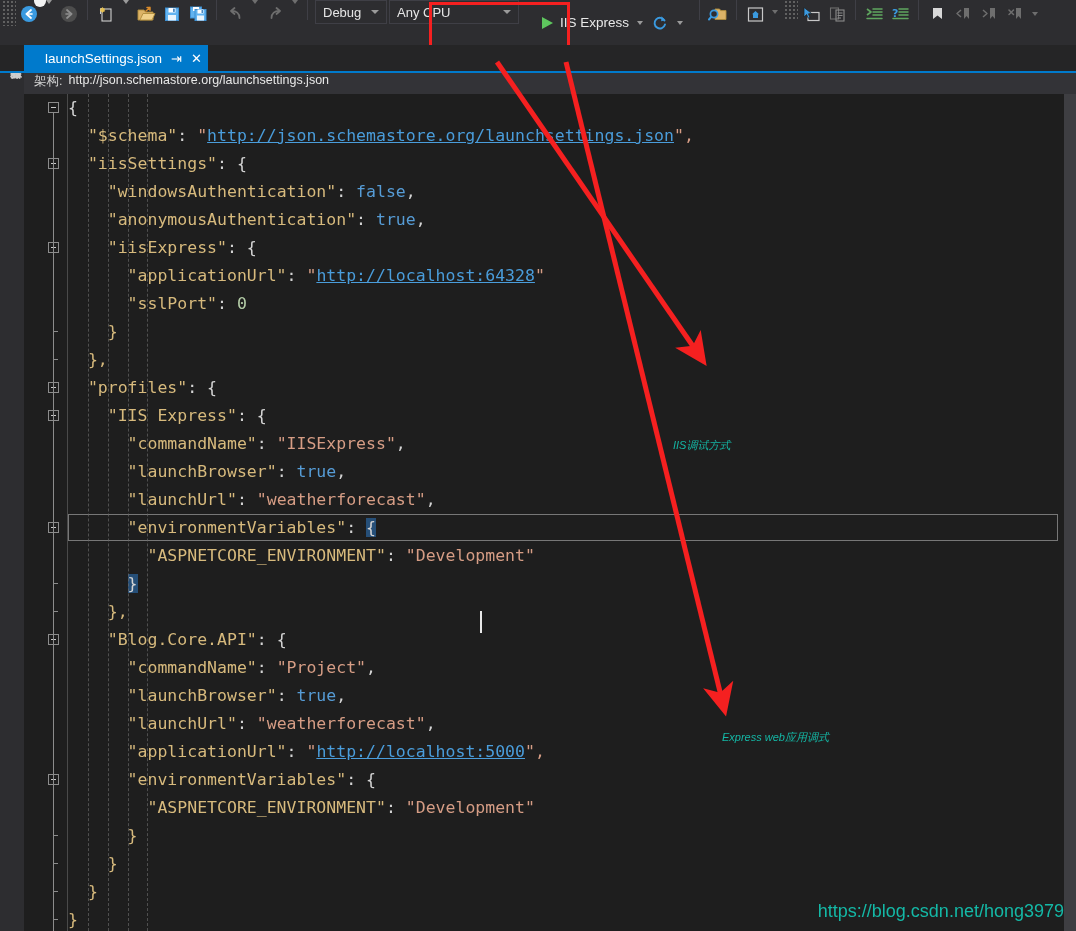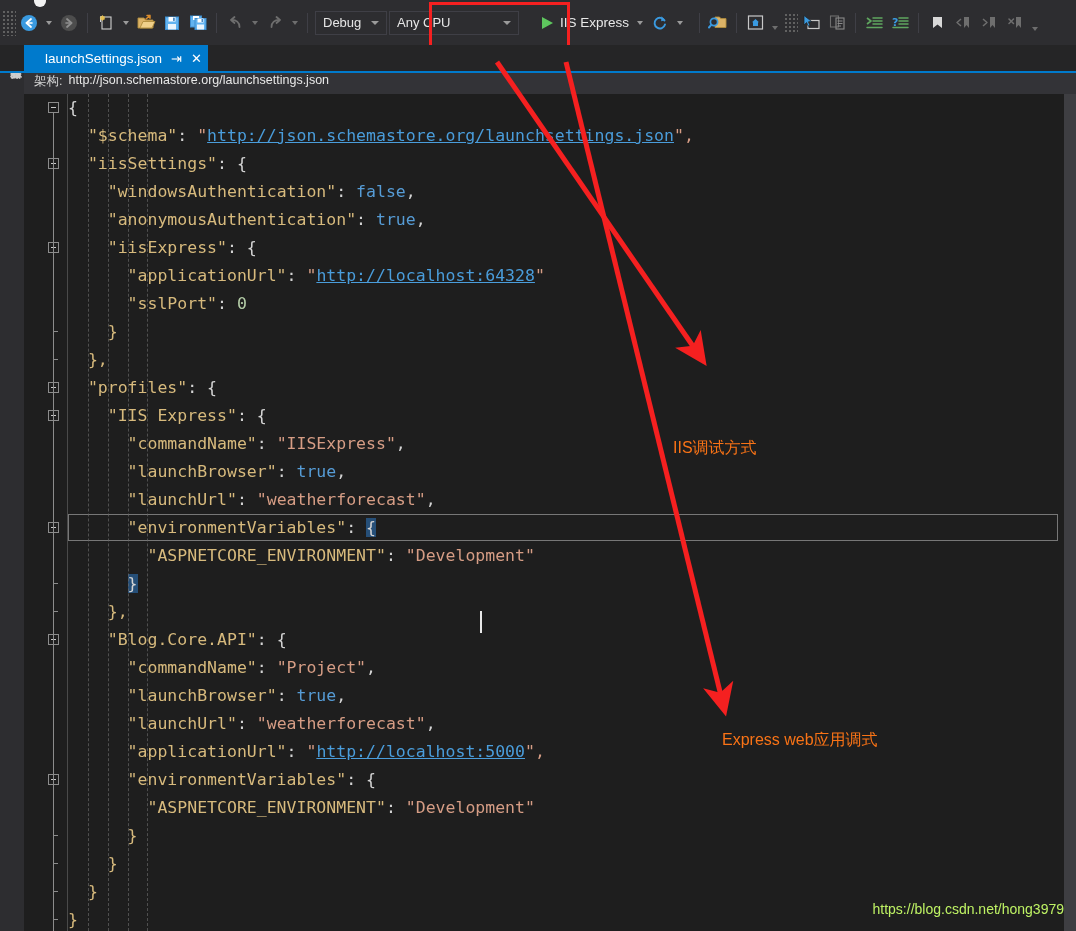--- a/index.html
+++ b/index.html
@@ -13,21 +13,21 @@
     position: relative;
     width: 1076px; height: 931px;
     background: #252526;
   }
 
   
   #toolbar {
     position: absolute; left: 0; top: 0;
     width: 1076px; height: 45px;
     background: #2d2d30;
-    display: flex; align-items: center;
+    display: flex; 
   }
   .tb-grip {
     width: 14px; height: 26px; margin-left: 2px;
     background-image: radial-gradient(circle, #6a6a6a 0.8px, transparent 1px);
     background-size: 4px 4px;
     opacity: .85;
   }
   .tb-btn {
     display: flex; align-items: center; justify-content: center;
     height: 28px; min-width: 26px; padding: 0 2px;
@@ -215,31 +215,32 @@
   }
 
   
   #annot-svg {
     position: absolute; left: 0; top: 0;
     width: 1076px; height: 931px;
     pointer-events: none;
   }
   .annot-text {
     position: absolute;
-    color: #f97316;
-    font-size: 16px;
+    color: #14b8a6;
+    font-size: 11px;
     font-family: "Liberation Sans", sans-serif;
     white-space: nowrap;
+    font-style: italic;
   }
   #annot-iis { left: 673px; top: 438px; }
   #annot-kestrel { left: 722px; top: 730px; }
 
   #watermark {
     position: absolute; right: 12px; top: 901px;
-    color: #bef264; font-size: 14px;
+    color: #14b8a6; font-size: 18px;
     font-family: "Liberation Sans", sans-serif;
   }
   #topnub {
     position: absolute; left: 34px; top: 0;
     width: 12px; height: 7px;
     background: #f2f2f2;
     border-radius: 0 0 6px 6px;
   }
 </style>
 </head>

